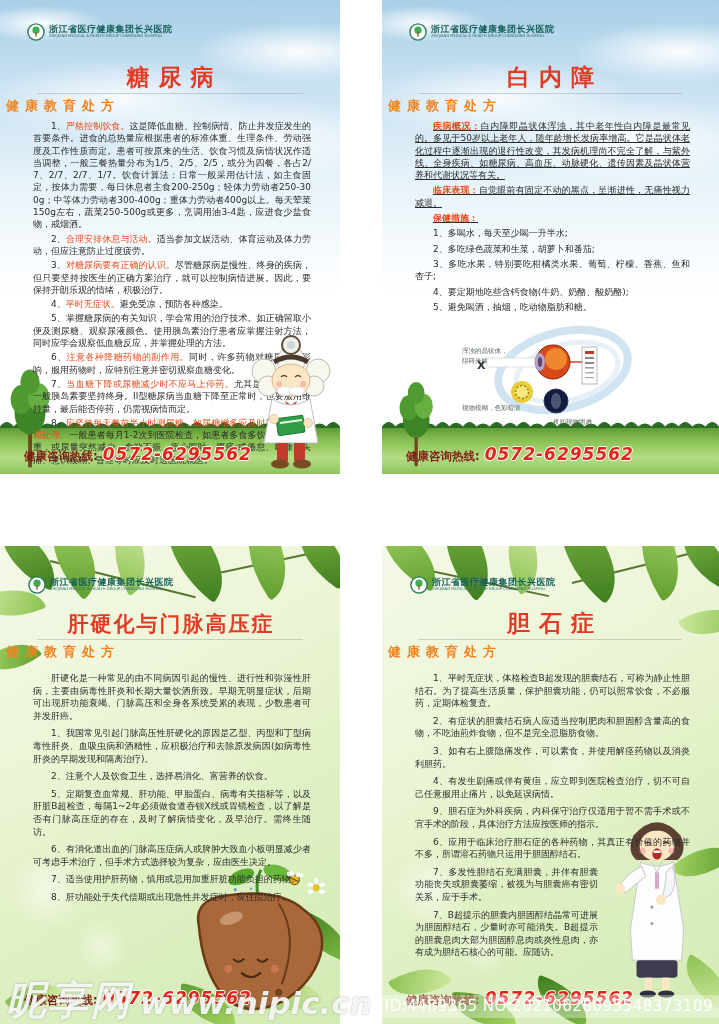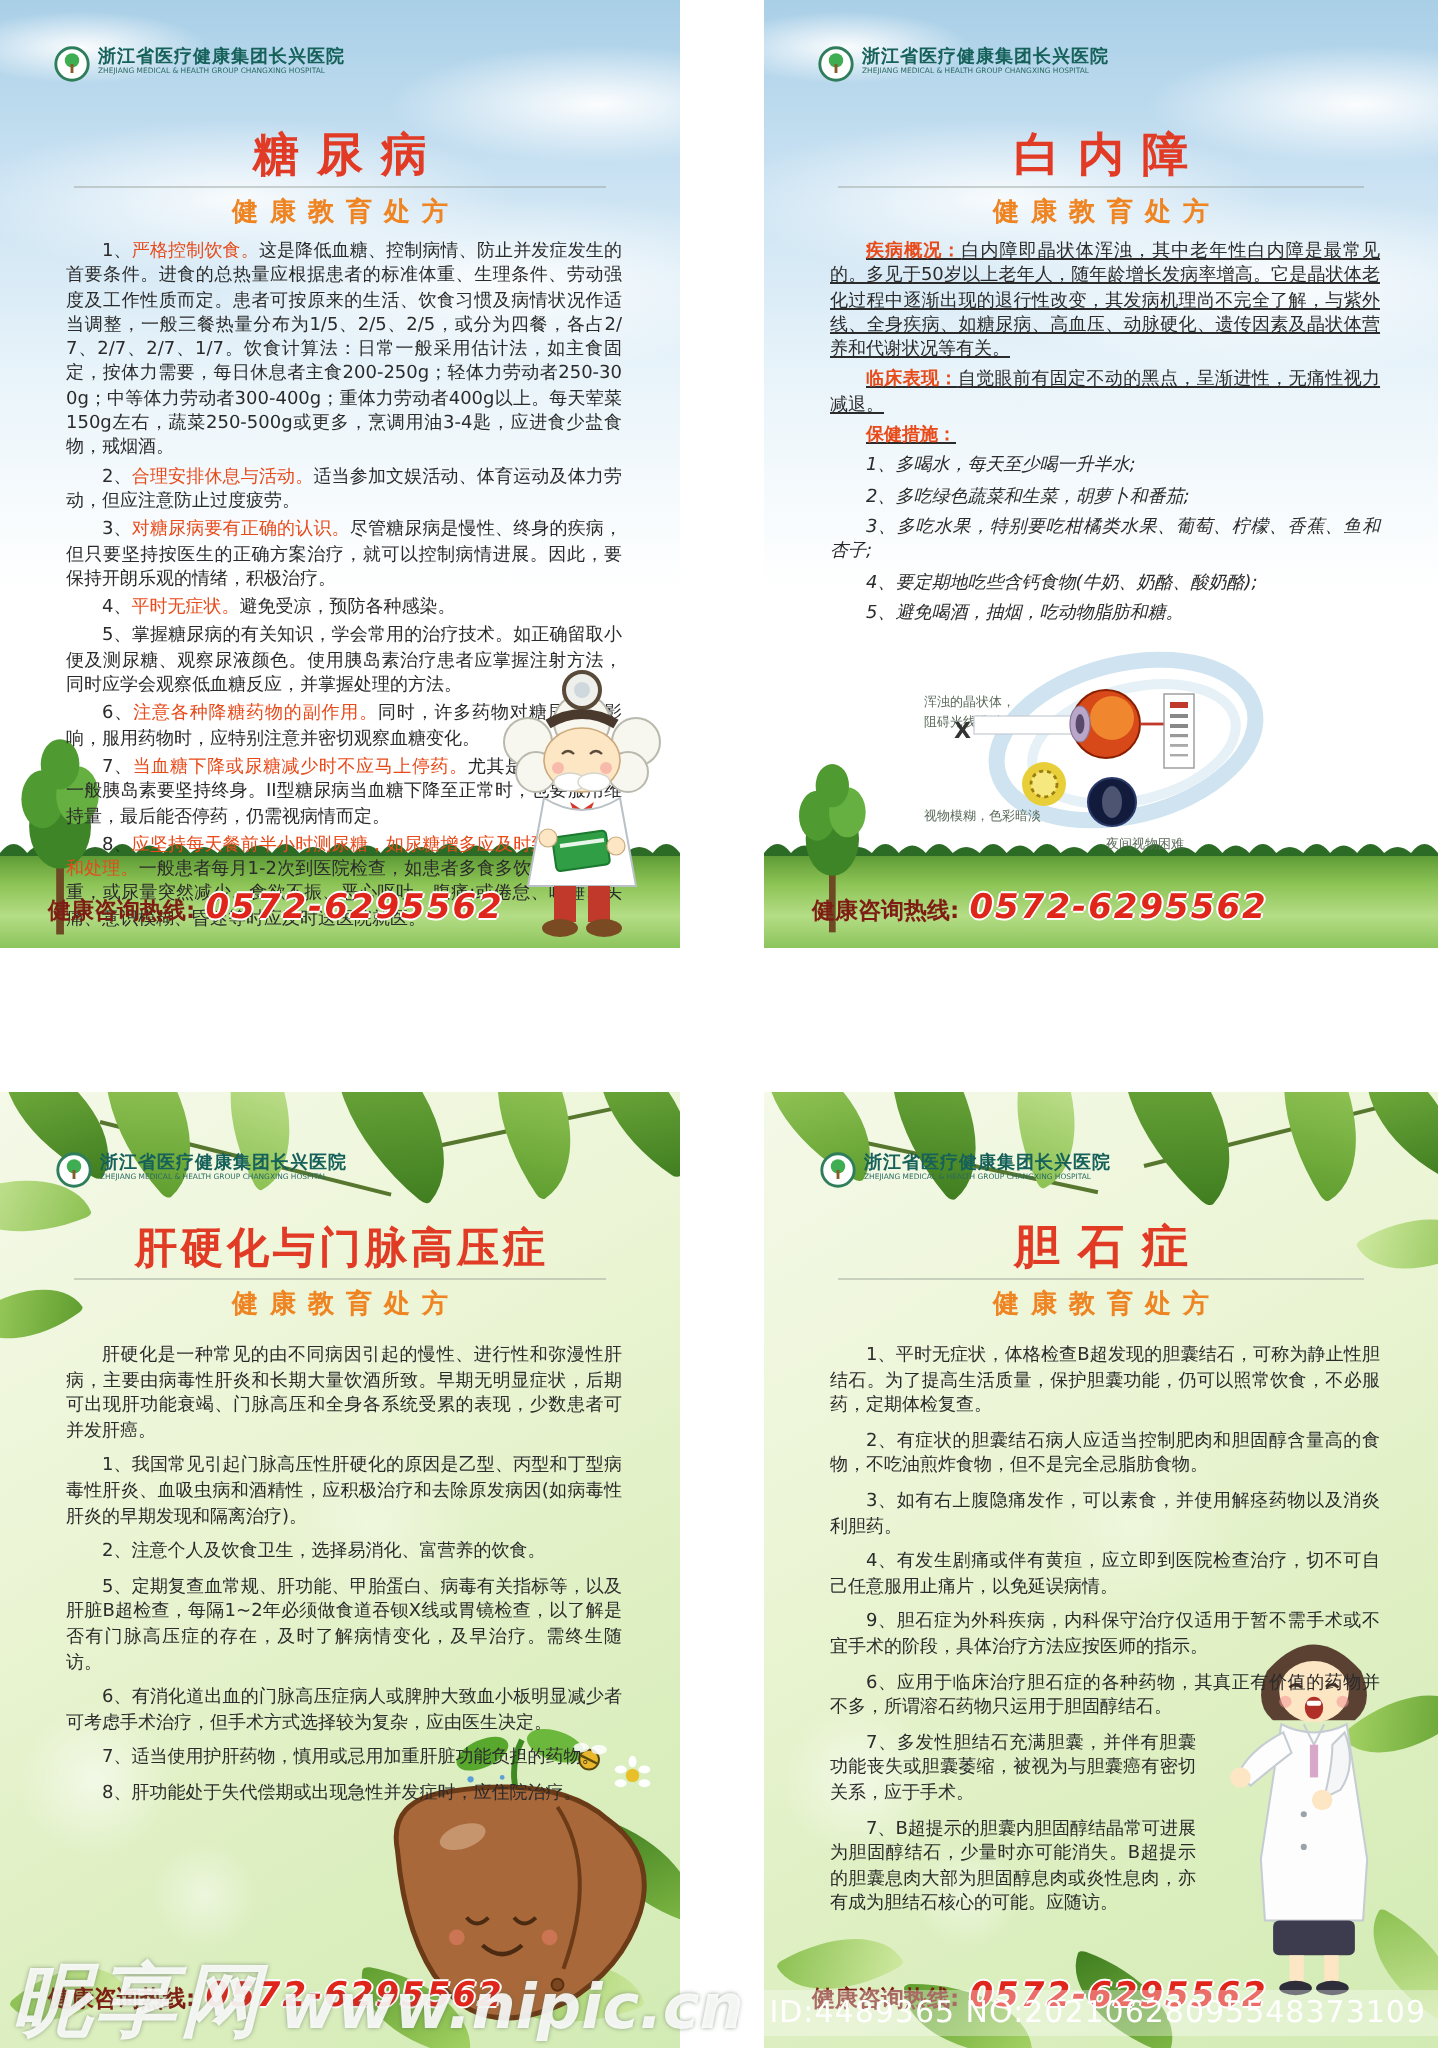--- a/index.html
+++ b/index.html
@@ -33,33 +33,33 @@
   .sky-poster .logo-row{top:23px;left:27px;}
   .green-poster .logo-row{top:30px;left:28px;}
   .logo-text .cn{font-size:9px;font-weight:bold;color:#16615a;letter-spacing:.5px;line-height:10px;}
   .logo-text .en{font-size:6px;color:#2a6a62;transform:scale(.62);transform-origin:left top;white-space:nowrap;line-height:6px;}
 
   
   .title{position:absolute;width:100%;text-align:center;color:#e23b25;font-weight:bold;z-index:6;}
   .title-wide{top:62px;font-size:23px;letter-spacing:9px;text-indent:9px;}
   .title-long{top:64px;font-size:21px;letter-spacing:2px;text-indent:2px;}
   .divider{position:absolute;top:93px;left:11%;width:78%;height:1px;background:rgba(150,160,150,.45);z-index:5;}
-  .subtitle{position:absolute;top:97px;width:100%;text-align:center;color:#ee8422;font-weight:bold;font-size:13px;letter-spacing:6px;text-indent:6px;z-index:6;}
+  .subtitle{position:absolute;top:97px;width:100%;text-align:left;color:#ee8422;font-weight:bold;font-size:13px;letter-spacing:6px;text-indent:6px;z-index:6;}
 
   
   .content{position:absolute;left:33px;right:29px;top:120px;font-size:9px;line-height:12.3px;
     color:#2b2b2b;text-align:justify;word-break:break-all;z-index:5;}
   .green-poster .content{top:126px;line-height:12.6px;}
   .para{margin:0 0 2px 0;text-indent:2em;}
   .green-poster .para, .green-poster .item{margin:0 0 5px 0;text-indent:2em;}
   .num{color:#2b2b2b;}
   .lead{color:#e84a1a;}
   .s-label{color:#e84a1a;font-weight:bold;}
   .sect{margin:0 0 3px 0;text-indent:2em;text-decoration:underline;}
-  .item{margin:0 0 3px 0;text-indent:2em;font-style:italic;}
+  .item{margin:0 0 3px 0;text-indent:2em;}
   #poster-gallstone .content p:nth-of-type(7),
   #poster-gallstone .content p:nth-of-type(8){margin-right:92px;}
 
   
   .grass{position:absolute;left:0;right:0;bottom:0;height:56px;z-index:3;}
   .lawn{position:absolute;left:0;right:0;bottom:0;height:46px;
     background:linear-gradient(180deg,#5f9c36 0%,#8cc355 30%,#b4dd85 65%,#8cc45c 100%);}
   .hedge{position:absolute;left:0;right:0;bottom:40px;width:100%;height:18px;}
   .tree{position:absolute;z-index:4;}
   .hotline{position:absolute;left:24px;white-space:nowrap;z-index:9;}

